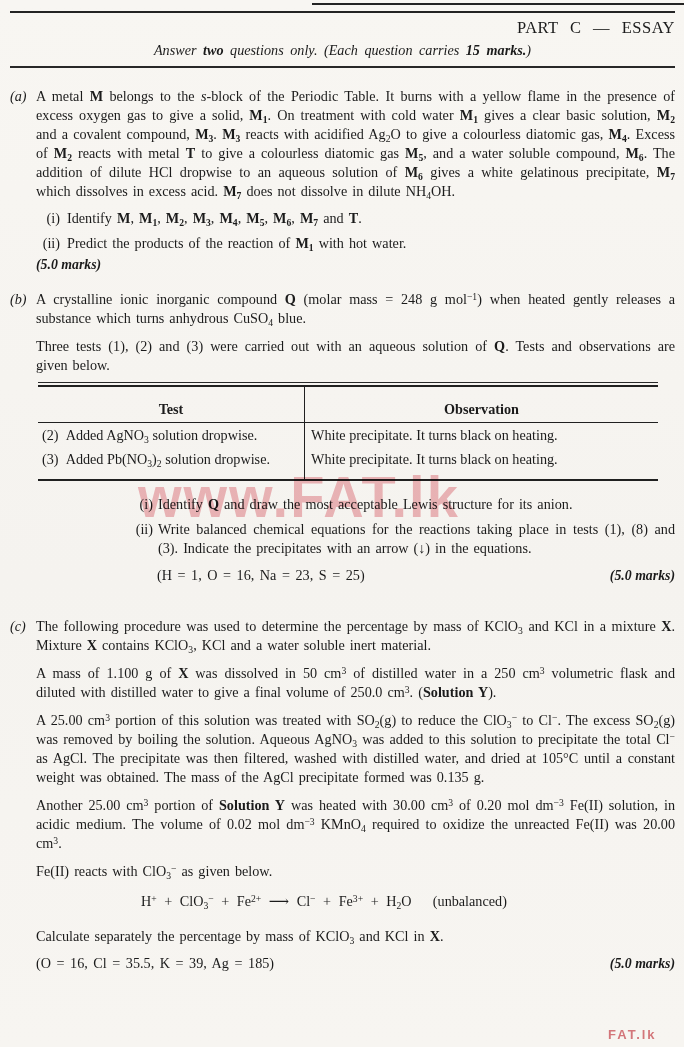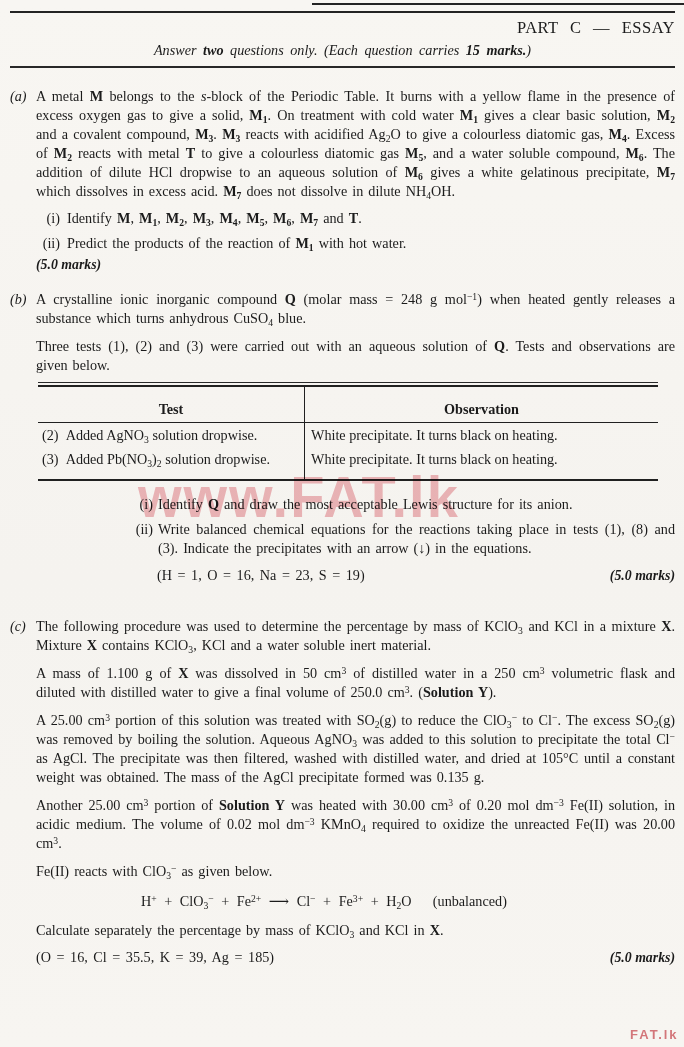--- a/index.html
+++ b/index.html
@@ -52,21 +52,21 @@
   .indent-b { margin-left:121px; }
 
   
   .wm-main {
     position:absolute; left:138px; top:464px; z-index:3; pointer-events:none;
     font-family:"Liberation Sans","DejaVu Sans",sans-serif; font-weight:bold;
     font-size:56px; letter-spacing:2px; transform:scaleY(1.04);
     color:rgba(217,74,88,0.38); mix-blend-mode:multiply; white-space:nowrap;
   }
   .wm-corner {
-    position:absolute; left:630px; top:1027px; z-index:3; pointer-events:none;
+    position:absolute; left:608px; top:1027px; z-index:3; pointer-events:none;
     font-family:"Liberation Sans","DejaVu Sans",sans-serif; font-weight:bold;
     font-size:13px; letter-spacing:2px; color:rgba(198,52,62,0.65); mix-blend-mode:multiply;
   }
   .mt-a { margin-top:19px; }
   .mt-b { margin-top:17px; }
   .mt-c { margin-top:32px; }
   .mt-items-b { margin-top:14px; }
 </style>
 </head>
 <body>
@@ -131,36 +131,36 @@
           <span class="plabel">(i)</span>
           <div class="ptext">Identify <b>Q</b> and draw the most acceptable Lewis structure for its anion.</div>
         </div>
         <div class="part">
           <span class="plabel">(ii)</span>
           <div class="ptext">Write balanced chemical equations for the reactions taking place in tests (1), (8) and (3). Indicate the precipitates with an arrow (↓) in the equations.</div>
         </div>
       </div>
 
       <div class="bottom-row">
-        <span class="data-line indent-b">(H = 1, O = 16, Na = 23, S = 19)</span>
+        <span class="data-line indent-b">(H = 1, O = 16, Na = 23, S = 25)</span>
         <span class="marks" style="margin-top:0">(5.0 marks)</span>
       </div>
     </div>
   </section>
 
   <section class="q mt-c">
     <span class="qlabel">(c)</span>
     <div class="qbody">
       <p class="para">The following procedure was used to determine the percentage by mass of KClO<sub>3</sub> and KCl in a mixture <b>X</b>. Mixture <b>X</b> contains KClO<sub>3</sub>, KCl and a water soluble inert material.</p>
       <p class="para gap9">A mass of 1.100 g of <b>X</b> was dissolved in 50 cm<sup>3</sup> of distilled water in a 250 cm<sup>3</sup> volumetric flask and diluted with distilled water to give a final volume of 250.0 cm<sup>3</sup>. (<b>Solution Y</b>).</p>
       <p class="para gap9">A 25.00 cm<sup>3</sup> portion of this solution was treated with SO<sub>2</sub>(g) to reduce the ClO<sub>3</sub><sup>−</sup> to Cl<sup>−</sup>. The excess SO<sub>2</sub>(g) was removed by boiling the solution. Aqueous AgNO<sub>3</sub> was added to this solution to precipitate the total Cl<sup>−</sup> as AgCl. The precipitate was then filtered, washed with distilled water, and dried at 105°C until a constant weight was obtained. The mass of the AgCl precipitate formed was 0.135 g.</p>
       <p class="para gap9">Another 25.00 cm<sup>3</sup> portion of <b>Solution Y</b> was heated with 30.00 cm<sup>3</sup> of 0.20 mol dm<sup>−3</sup> Fe(II) solution, in acidic medium. The volume of 0.02 mol dm<sup>−3</sup> KMnO<sub>4</sub> required to oxidize the unreacted Fe(II) was 20.00 cm<sup>3</sup>.</p>
       <p class="para gap9">Fe(II) reacts with ClO<sub>3</sub><sup>−</sup> as given below.</p>
       <div class="equation">H<sup>+</sup> + ClO<sub>3</sub><sup>−</sup> + Fe<sup>2+</sup> ⟶ Cl<sup>−</sup> + Fe<sup>3+</sup> + H<sub>2</sub>O  (unbalanced)</div>
-      <p class="para" style="margin-top:10px">Calculate separately the percentage by mass of KClO<sub>3</sub> and KCl in <b>X</b>.</p>
+      <p class="para" style="margin-top:16px">Calculate separately the percentage by mass of KClO<sub>3</sub> and KCl in <b>X</b>.</p>
       <div class="bottom-row">
         <span class="data-line">(O = 16, Cl = 35.5, K = 39, Ag = 185)</span>
         <span class="marks" style="margin-top:0">(5.0 marks)</span>
       </div>
     </div>
   </section>
 
   <div class="wm-main">www.FAT.lk</div>
   <div class="wm-corner">FAT.lk</div>
 </div>

